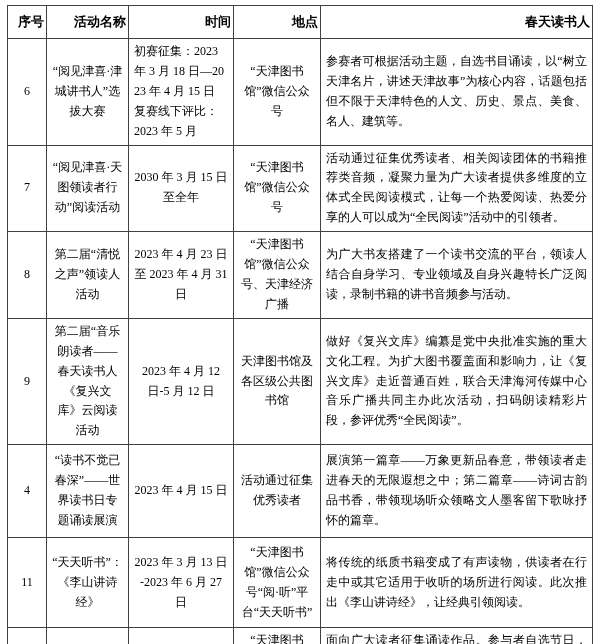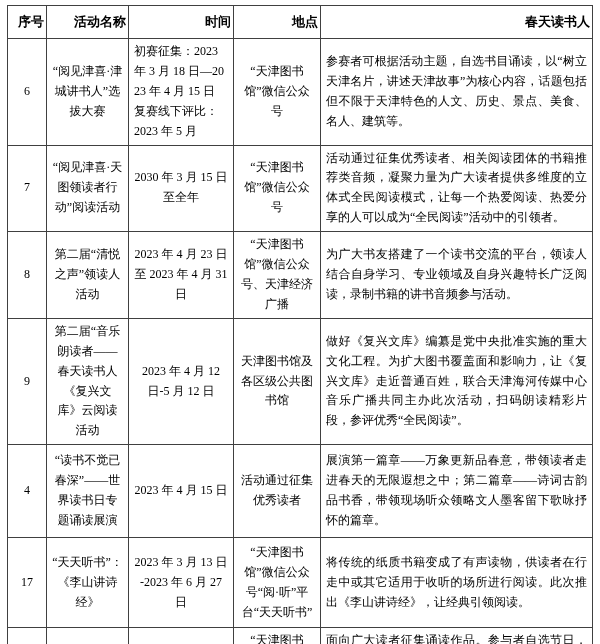--- a/index.html
+++ b/index.html
@@ -106,21 +106,21 @@
         <td class="col-content">做好《复兴文库》编纂是党中央批准实施的重大文化工程。为扩大图书覆盖面和影响力，让《复兴文库》走近普通百姓，联合天津海河传媒中心音乐广播共同主办此次活动，扫码朗读精彩片段，参评优秀“全民阅读”。</td>
       </tr>
       <tr>
         <td class="col-id">4</td>
         <td class="col-name">“读书不觉已春深”——世界读书日专题诵读展演</td>
         <td class="col-time">2023 年 4 月 15 日</td>
         <td class="col-place">活动通过征集优秀读者</td>
         <td class="col-content">展演第一篇章——万象更新品春意，带领读者走进春天的无限遐想之中；第二篇章——诗词古韵品书香，带领现场听众领略文人墨客留下歌咏抒怀的篇章。</td>
       </tr>
       <tr>
-        <td class="col-id">17</td>
+        <td class="col-id">11</td>
         <td class="col-name">“天天听书”：《李山讲诗经》</td>
         <td class="col-time">2023 年 3 月 13 日
 -2023 年 6 月 27 日</td>
         <td class="col-place">“天津图书馆”微信公众号“阅·听”平台“天天听书”</td>
         <td class="col-content">将传统的纸质书籍变成了有声读物，供读者在行走中或其它适用于收听的场所进行阅读。此次推出《李山讲诗经》，让经典引领阅读。</td>
       </tr>
       <tr>
         <td class="col-id">12</td>
         <td class="col-name">云端共度书香节</td>
         <td class="col-time">2023 年全年</td>

